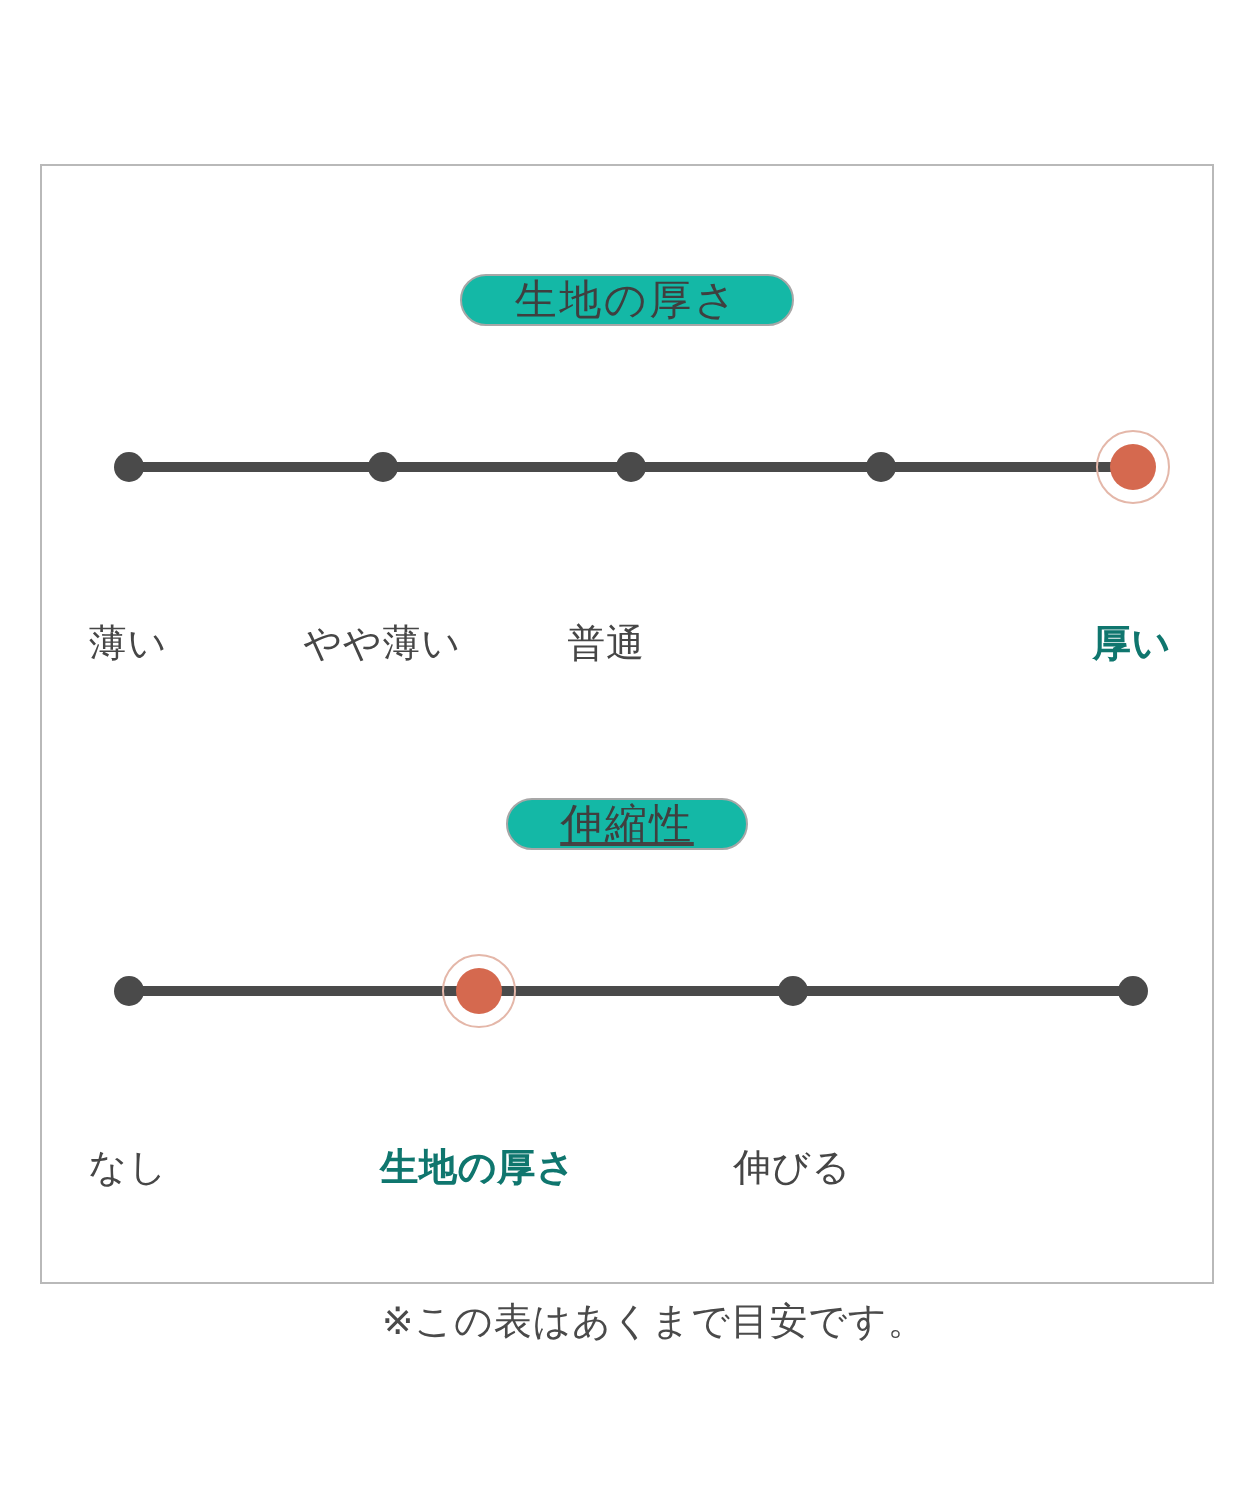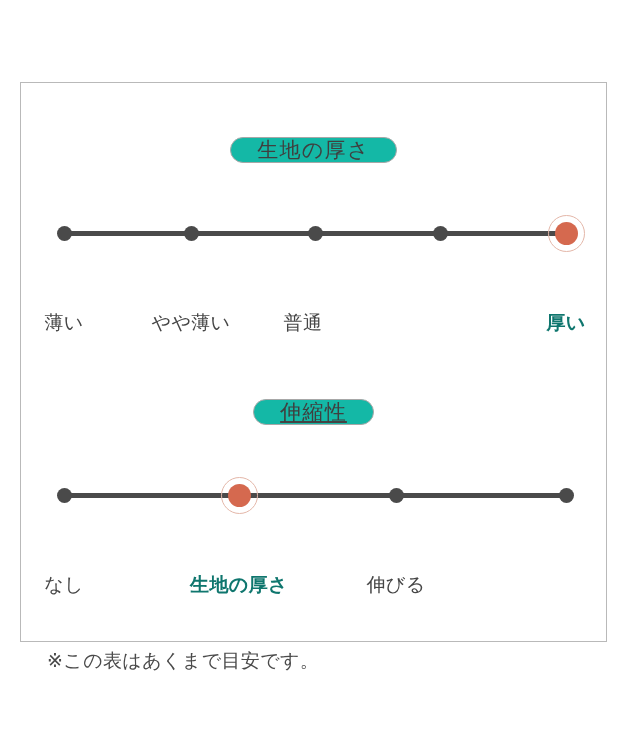--- a/index.html
+++ b/index.html
@@ -124,21 +124,21 @@
     font-weight: bold;
     color: #0f766e;
   }
 
   
   .footnote {
     position: absolute;
     right: 18px;
     top: 648px;
     width: 560px;
-    text-align: left;
+    text-align: center;
     font-size: 19px;
     color: #4a4a4a;
     letter-spacing: 0.02em;
   }
 </style>
 </head>
 <body>
 
 <div class="spec-frame">
 

